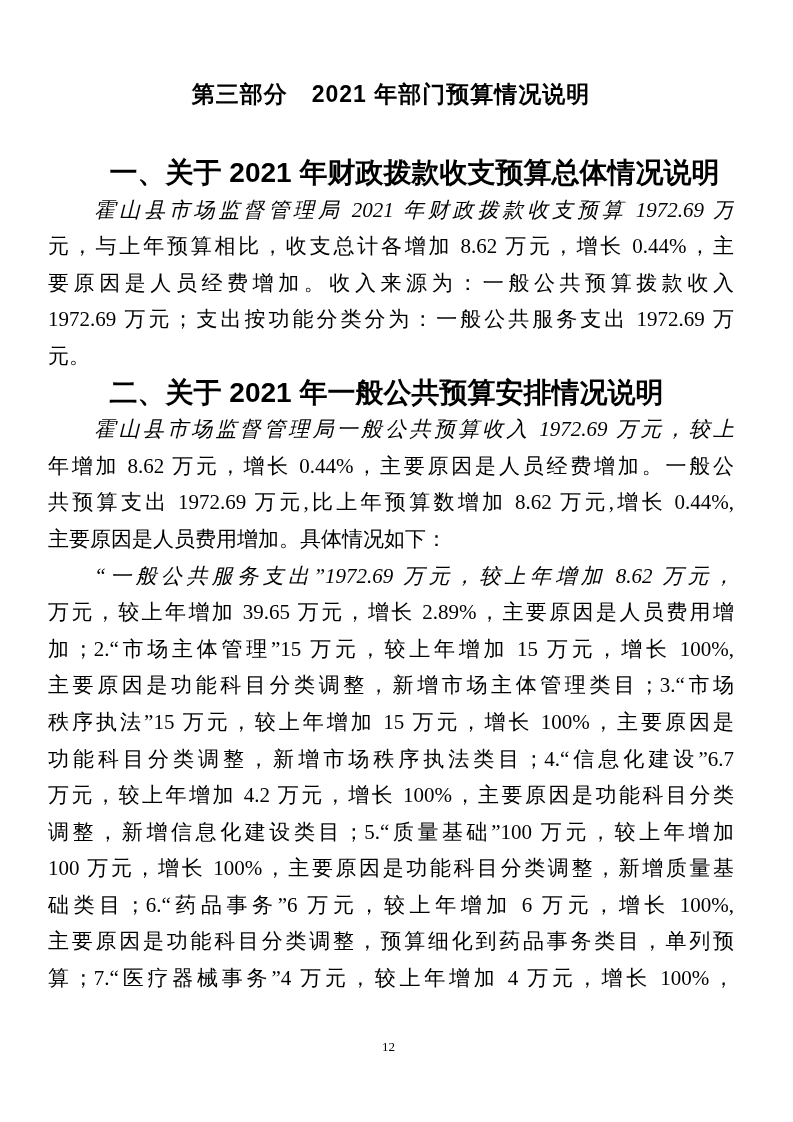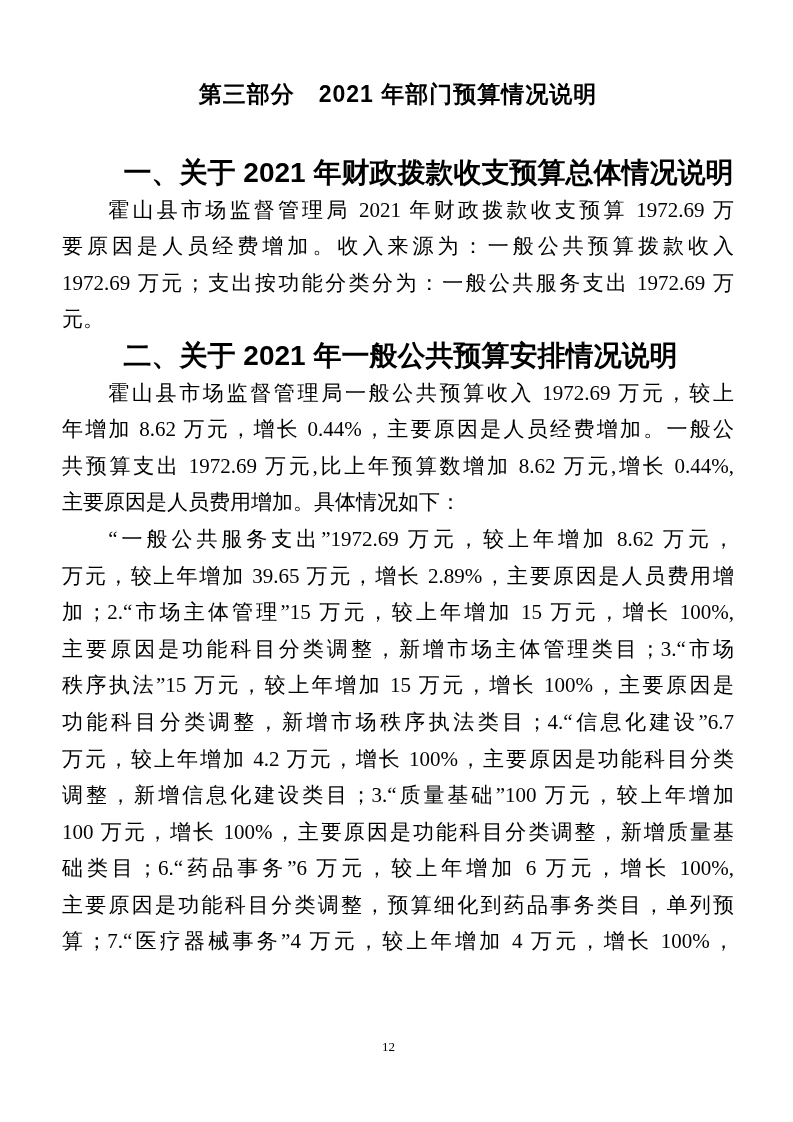--- a/index.html
+++ b/index.html
@@ -3,21 +3,21 @@
 <meta charset="utf-8">
 <style>
   html,body { margin:0; padding:0; background:#ffffff; }
   .page {
     position: relative;
     width: 793px;
     height: 1122px;
     margin: 0 auto;
     background: #ffffff;
     box-sizing: border-box;
-    padding: 78px 59px 0 62px;
+    padding: 78px 59px 0 48px;
     overflow: hidden;
     color: #000;
   }
   .doc-title {
     margin: 0;
     font-family: "Liberation Sans", "DejaVu Sans", sans-serif;
     font-weight: bold;
     font-size: 23px;
     line-height: 32px;
     text-align: center;
@@ -39,21 +39,21 @@
     text-indent: 2.2em;
   }
   .para { margin: 0; }
   .ln {
     height: 36.6px;
     text-align: justify;
     text-justify: inter-character;
     overflow: hidden;
   }
   .ln.j  { text-align-last: justify; }
-  .ln.i  { text-indent: 2.2em; }
+  .ln.i  { text-indent: 2.2em; font-style: italic; }
   .page-number {
     position: absolute;
     left: 0;
     right: 16px;
     top: 1038px;
     text-align: center;
     font-family: "Liberation Serif", "DejaVu Serif", serif;
     font-size: 13px;
     line-height: 18px;
   }
@@ -64,20 +64,21 @@
 <div class="page">
 
   <h1 class="doc-title">第三部分　2021 年部门预算情况说明</h1>
 
   <div class="content">
 
     <h2 class="sec-heading">一、关于 2021 年财政拨款收支预算总体情况说明</h2>
 
     <div class="para">
       <div class="ln j i">霍山县市场监督管理局 2021 年财政拨款收支预算 1972.69 万</div>
+      <div class="ln j">元，与上年预算相比，收支总计各增加 8.62 万元，增长 0.44%，主</div>
       <div class="ln j">要原因是人员经费增加。收入来源为：一般公共预算拨款收入</div>
       <div class="ln j">1972.69 万元；支出按功能分类分为：一般公共服务支出 1972.69 万</div>
       <div class="ln">元。</div>
     </div>
 
     <h2 class="sec-heading">二、关于 2021 年一般公共预算安排情况说明</h2>
 
     <div class="para">
       <div class="ln j i">霍山县市场监督管理局一般公共预算收入 1972.69 万元，较上</div>
       <div class="ln j">年增加 8.62 万元，增长 0.44%，主要原因是人员经费增加。一般公</div>
@@ -86,21 +87,21 @@
     </div>
 
     <div class="para">
       <div class="ln j i">“一般公共服务支出”1972.69 万元，较上年增加 8.62 万元，</div>
       <div class="ln j">万元，较上年增加 39.65 万元，增长 2.89%，主要原因是人员费用增</div>
       <div class="ln j">加；2.“市场主体管理”15 万元，较上年增加 15 万元，增长 100%,</div>
       <div class="ln j">主要原因是功能科目分类调整，新增市场主体管理类目；3.“市场</div>
       <div class="ln j">秩序执法”15 万元，较上年增加 15 万元，增长 100%，主要原因是</div>
       <div class="ln j">功能科目分类调整，新增市场秩序执法类目；4.“信息化建设”6.7</div>
       <div class="ln j">万元，较上年增加 4.2 万元，增长 100%，主要原因是功能科目分类</div>
-      <div class="ln j">调整，新增信息化建设类目；3.“质量基础”100 万元，较上年增加</div>
+      <div class="ln j">调整，新增信息化建设类目；5.“质量基础”100 万元，较上年增加</div>
       <div class="ln j">100 万元，增长 100%，主要原因是功能科目分类调整，新增质量基</div>
       <div class="ln j">础类目；6.“药品事务”6 万元，较上年增加 6 万元，增长 100%,</div>
       <div class="ln j">主要原因是功能科目分类调整，预算细化到药品事务类目，单列预</div>
       <div class="ln j">算；7.“医疗器械事务”4 万元，较上年增加 4 万元，增长 100%，</div>
     </div>
 
   </div>
 
   <div class="page-number">12</div>
 

